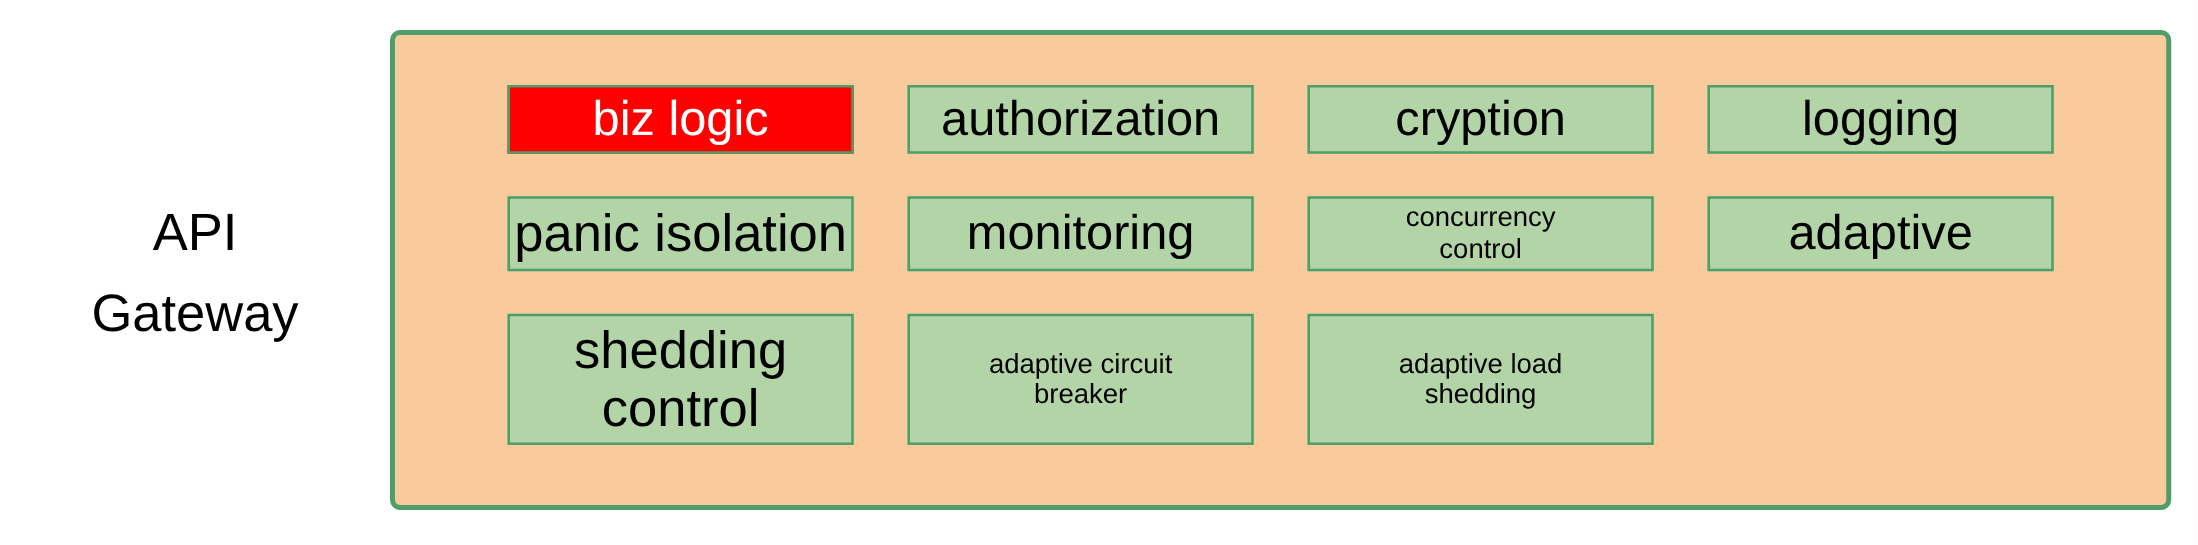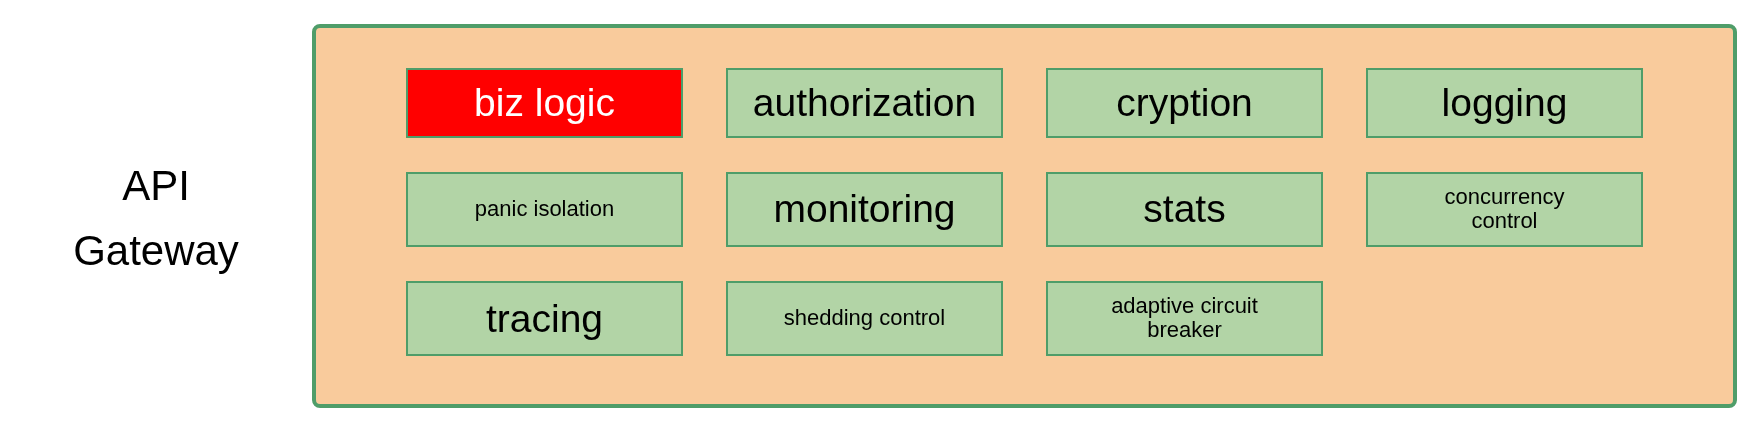--- a/index.html
+++ b/index.html
@@ -56,37 +56,38 @@
     text-align: center;
     color: var(--text, #000000);
     white-space: pre-line;
     line-height: 1.12;
   }
   .gw-box.variant-highlight {
     background: var(--highlight-fill, #ff0000);
     color: var(--highlight-text, #ffffff);
   }
   .gw-box.size-md { font-size: 39px; }
-  .gw-box.size-sm { font-size: 22px; }
+  .gw-box.size-sm { font-size: 42px; }
   .gw-box.size-xs { font-size: 22px; }
 </style>
 </head>
 <body>
 
 <div class="stage">
   <div class="side-title">API
 Gateway</div>
   <div class="gateway-panel" id="gateway-panel">
       <div class="gw-box variant-highlight size-md">biz logic</div>
       <div class="gw-box variant-normal size-md">authorization</div>
       <div class="gw-box variant-normal size-md">cryption</div>
       <div class="gw-box variant-normal size-md">logging</div>
       <div class="gw-box variant-normal size-sm">panic isolation</div>
       <div class="gw-box variant-normal size-md">monitoring</div>
-      <div class="gw-box variant-normal size-md">stats</div>
       <div class="gw-box variant-normal size-xs">concurrency
 control</div>
-      <div class="gw-box variant-normal size-md">tracing</div>
+      <div class="gw-box variant-normal size-md">adaptive</div>
       <div class="gw-box variant-normal size-sm">shedding control</div>
       <div class="gw-box variant-normal size-xs">adaptive circuit
 breaker</div>
+      <div class="gw-box variant-normal size-xs">adaptive load
+shedding</div>
     </div>
 </div>
 
 </body></html>

